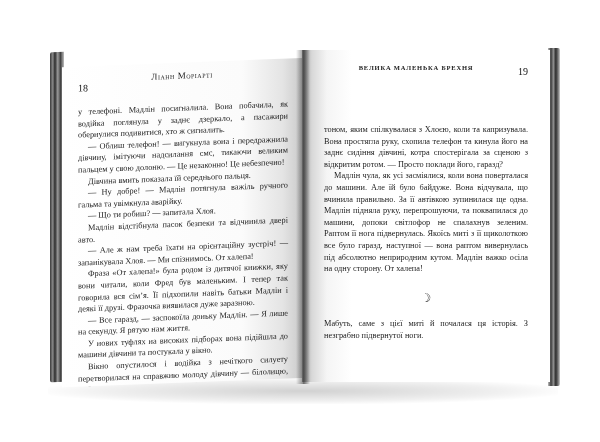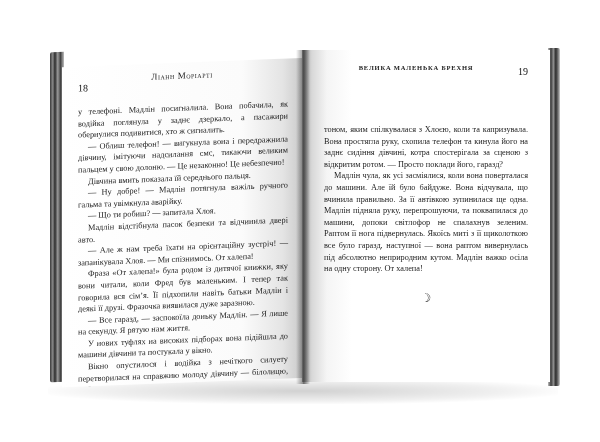--- a/index.html
+++ b/index.html
@@ -87,17 +87,18 @@
     </div>
   </div>
 
   <div class="page right">
     <div class="running-head">ВЕЛИКА МАЛЕНЬКА БРЕХНЯ</div>
     <div class="page-num">19</div>
     <div class="text">
       <p class="noindent">тоном, яким спілкувалася з Хлоєю, коли та капризувала. Вона простягла руку, схопила телефон та кинула його на заднє сидіння дівчині, котра спостерігала за сценою з відкритим ротом. — Просто поклади його, гаразд?</p>
       <p>Мадлін чула, як усі засміялися, коли вона поверталася до машини. Але їй було байдуже. Вона відчувала, що вчинила правильно. За її автівкою зупинилася ще одна. Мадлін підняла руку, перепрошуючи, та поквапилася до машини, допоки світлофор не спалахнув зеленим. Раптом її нога підвернулась. Якоїсь миті з її щиколоткою все було гаразд, наступної — вона раптом вивернулась під абсолютно неприродним кутом. Мадлін важко осіла на одну сторону. От халепа!</p>
       <div class="ornament">☽</div>
+      <p class="noindent">Мабуть, саме з цієї миті й почалася ця історія. З незграбно підвернутої ноги.</p>
     </div>
   </div>
 
   <div class="gutter"></div>
 </div>
 
 </body></html>

